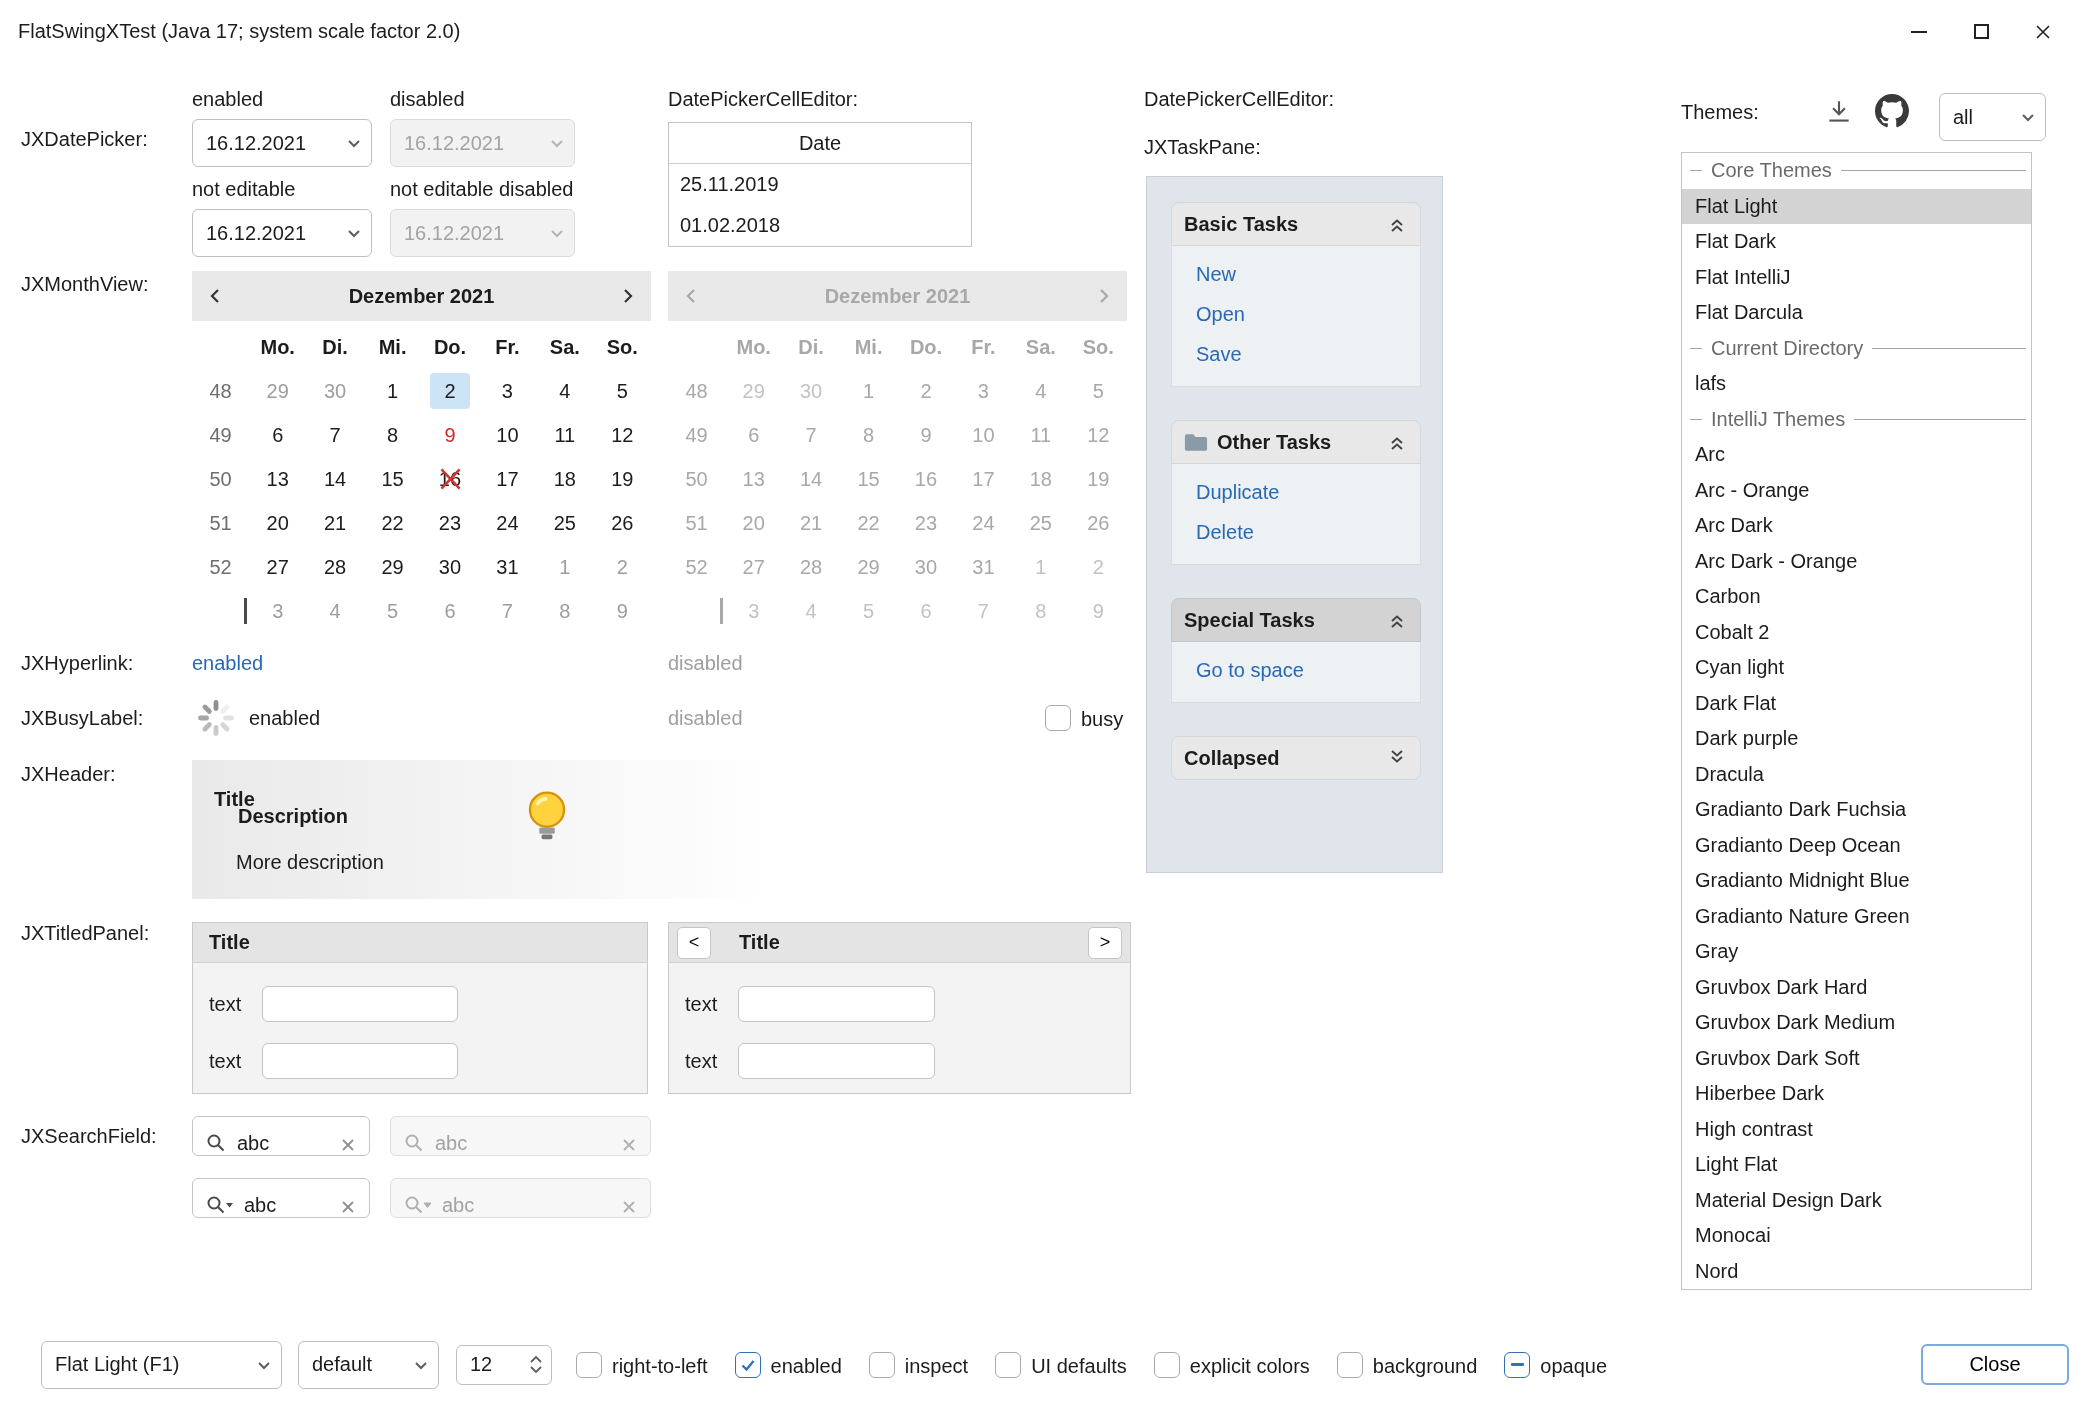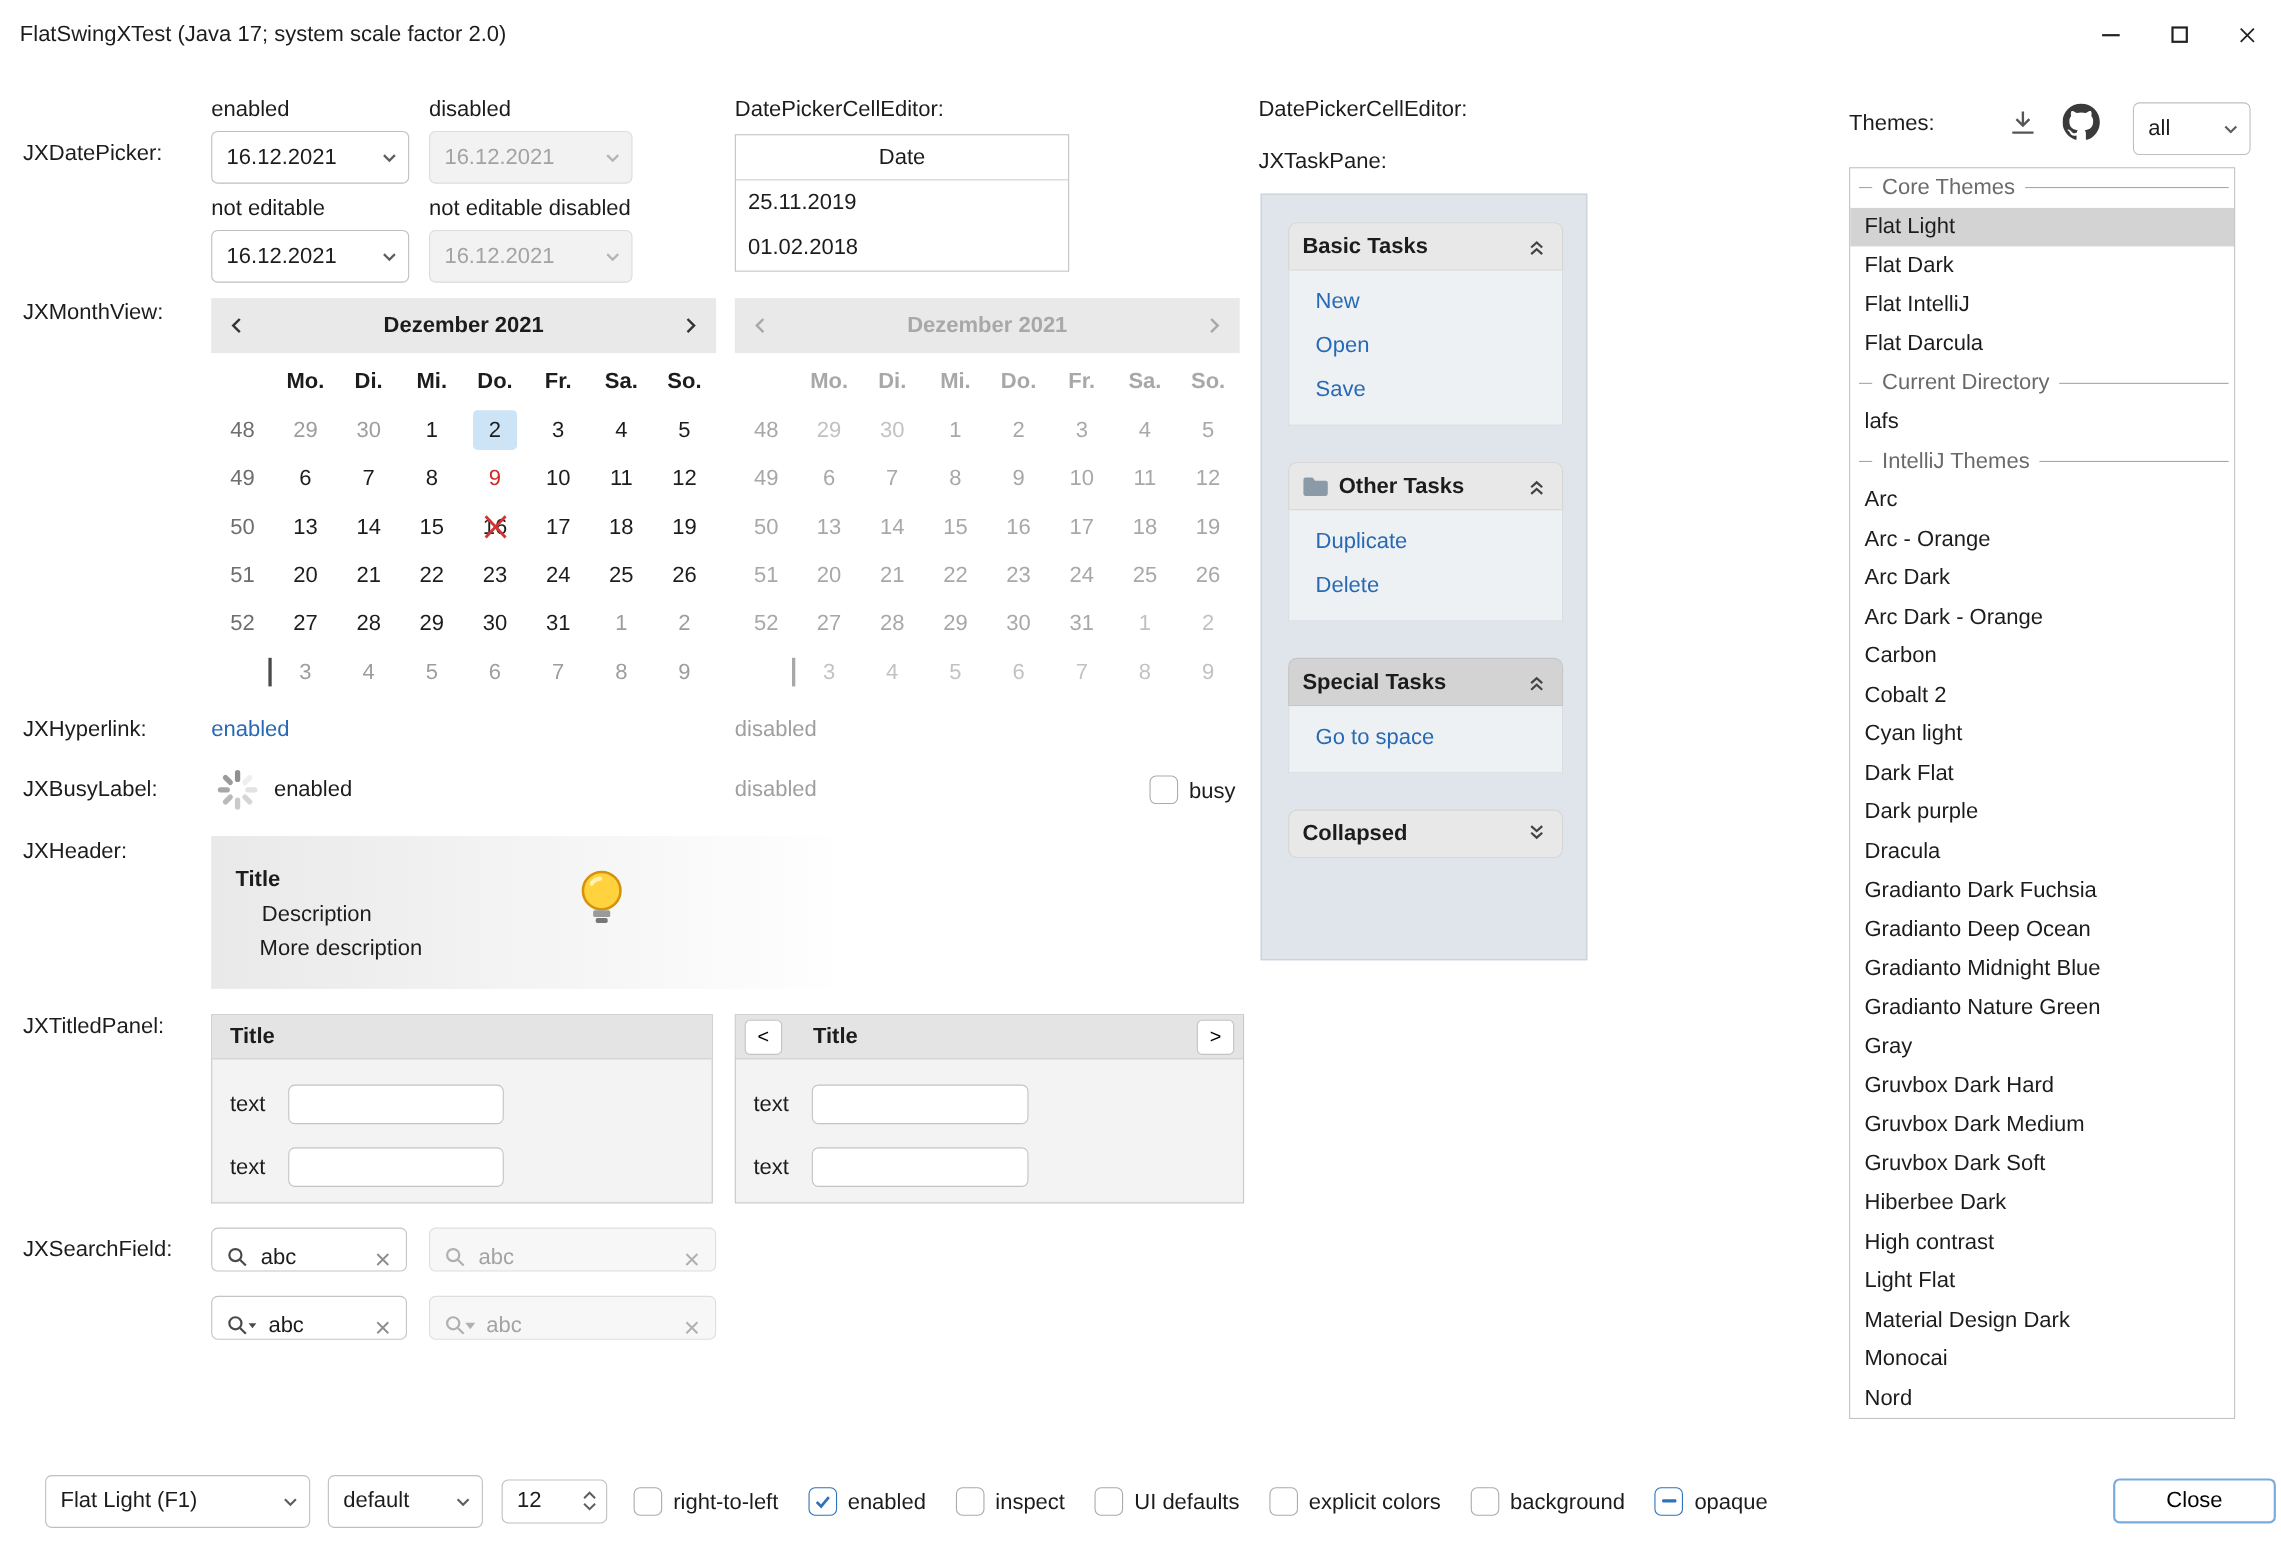--- a/index.html
+++ b/index.html
@@ -53,21 +53,21 @@
 
   
   .hlink { color:#2769b4; text-decoration:none; cursor:pointer; }
   .hlink.dis { color:#9f9f9f; cursor:default; }
   .distext { color:#9f9f9f; }
 
   
   .jxheader { position:absolute; left:192px; top:760px; width:939px; height:139px;
               background:linear-gradient(90deg,#e9e9e9 0%, #f7f7f7 40%, #ffffff 62%); }
   .jxh-title { position:absolute; left:22px; top:21px; font-weight:bold; line-height:36px; }
-  .jxh-desc  { position:absolute; left:46px; top:53px; line-height:36px; }
+  .jxh-desc  { position:absolute; left:46px; top:38px; line-height:36px;font-weight:bold; }
   .jxh-more  { position:absolute; left:44px; top:84px; line-height:36px; }
 
   
   .tpanel { position:absolute; height:172px; border:1.5px solid #c9c9c9; background:#f3f3f3; }
   .tp-titlebar { height:40px; background:#e4e4e4; border-bottom:1px solid #d2d2d2; display:flex; align-items:center; padding:0 8px; font-weight:bold; }
   .tp-title { margin-left:8px; }
   .tp-title.with-ml { margin-left:28px; }
   .tp-navbtn { width:34px; height:32px; background:#fff; border:1.5px solid #c4c4c4; border-radius:5px; font-size:18px; display:flex; align-items:center; justify-content:center; cursor:pointer; font-family:inherit; }
   .tp-navbtn.right { margin-left:auto; }
   .tp-body { position:relative; height:129px; }

